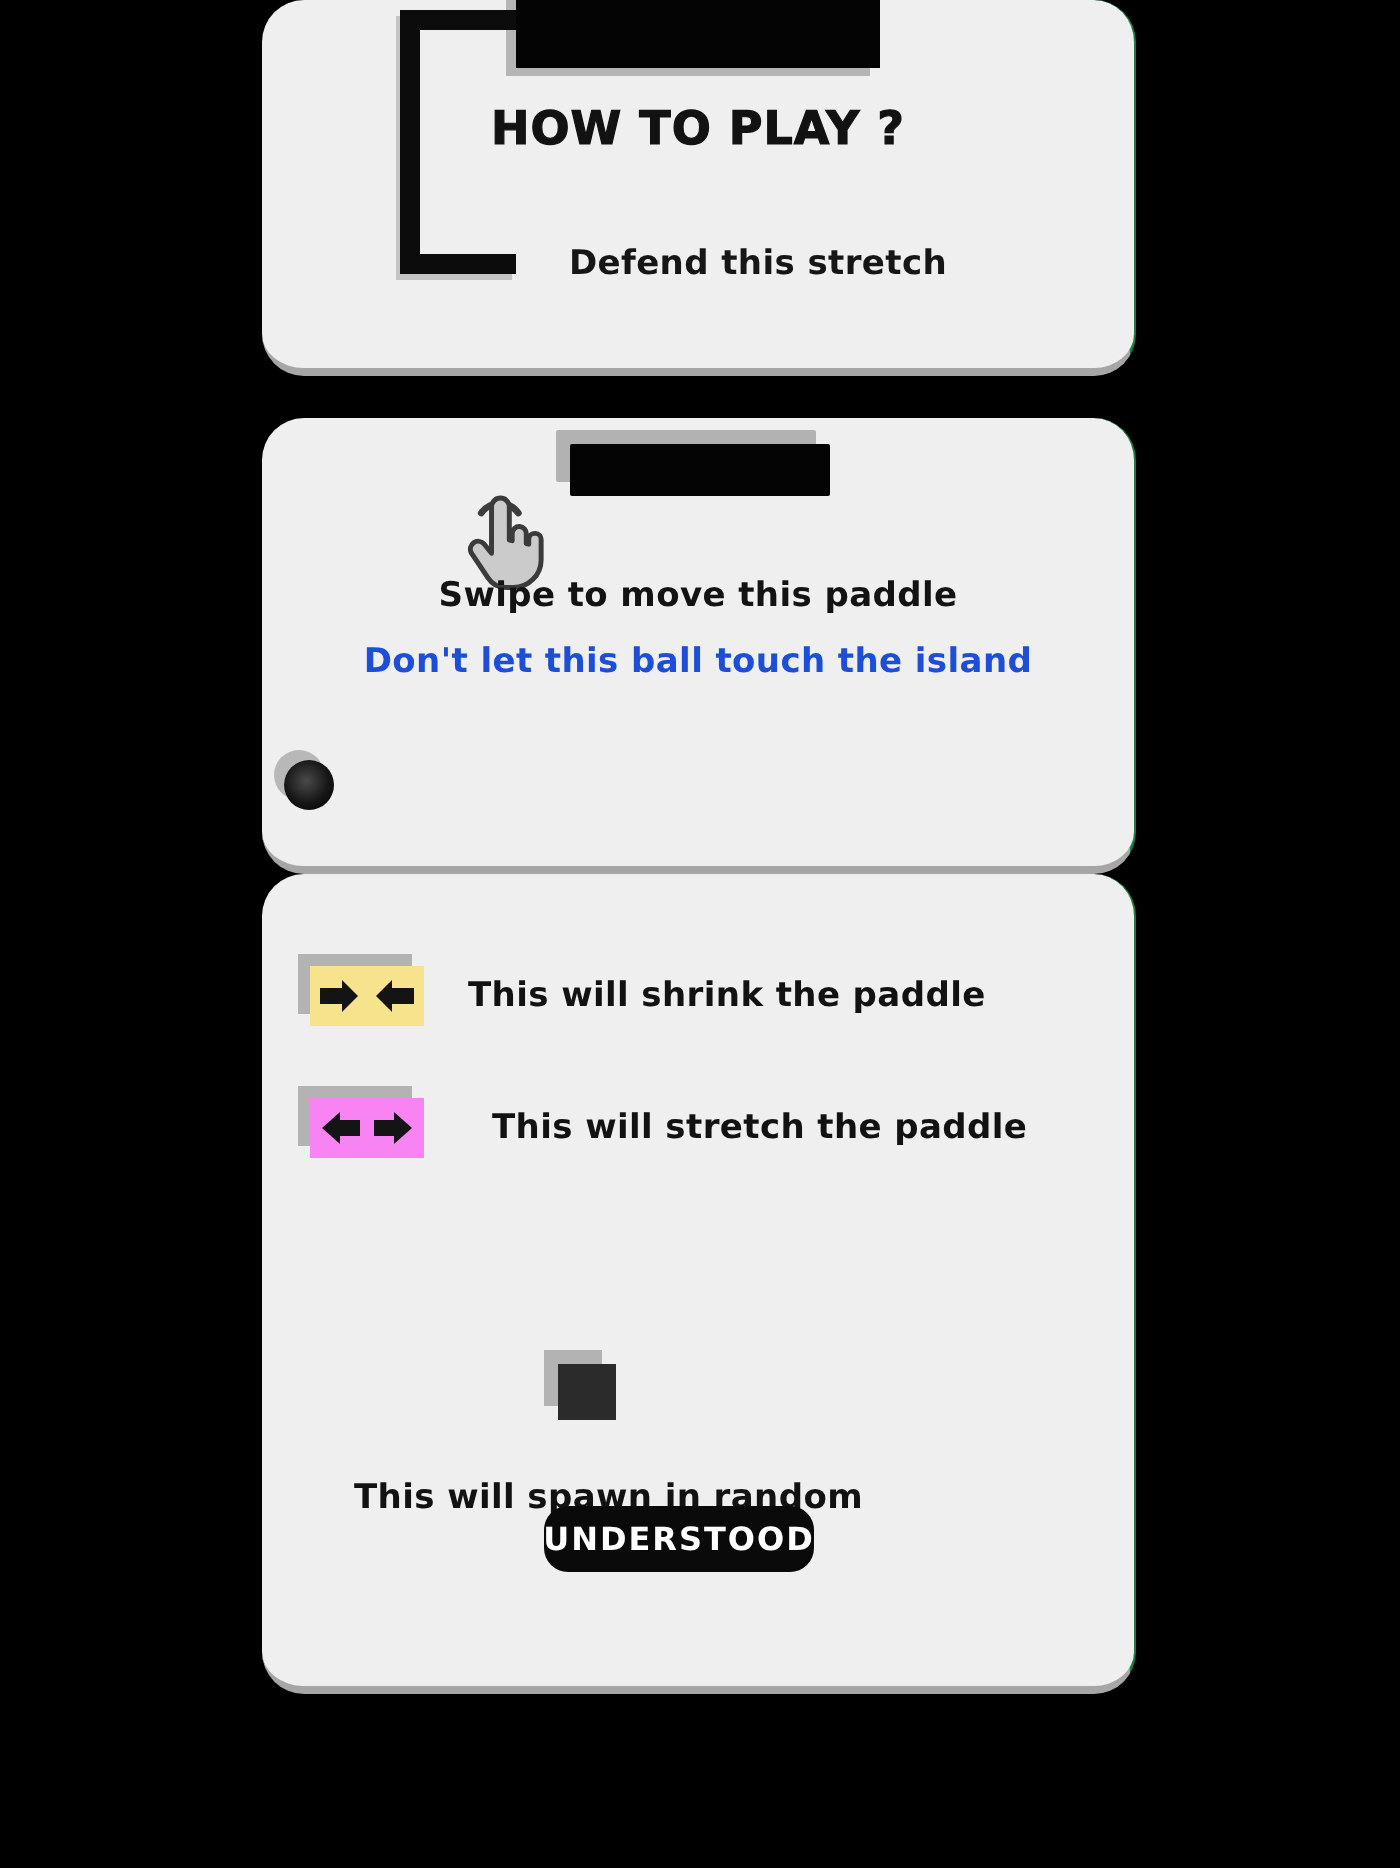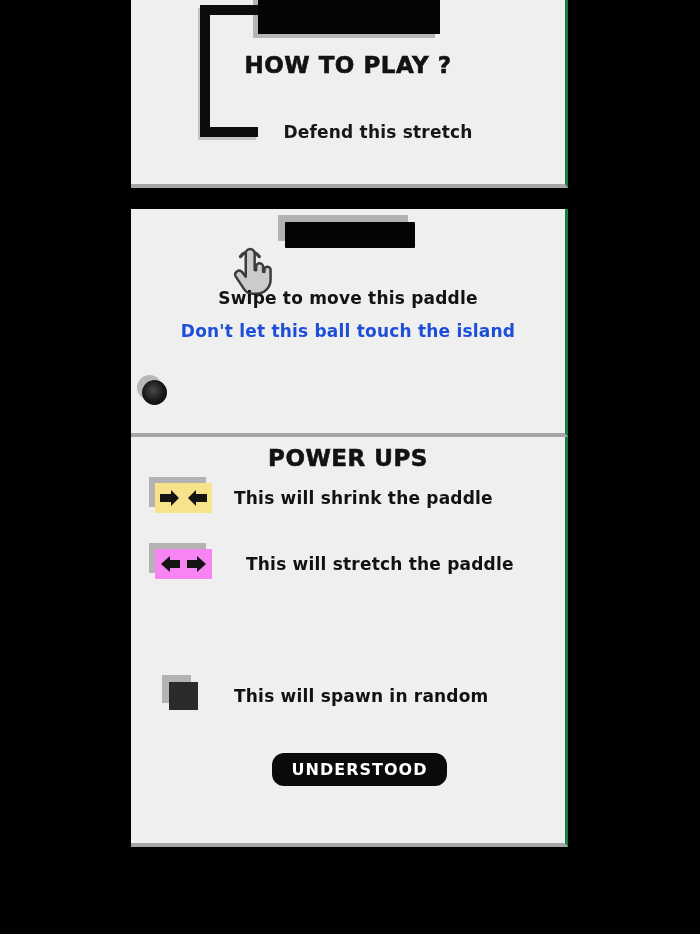--- a/index.html
+++ b/index.html
@@ -3,22 +3,23 @@
 <meta charset="utf-8">
 <style>
   html,body{margin:0;padding:0;background:#000;}
   .stage{
     position:relative;width:700px;height:934px;background:#000;overflow:hidden;
     font-family:"DejaVu Sans","Liberation Sans",sans-serif;
   }
   .card{
     position:absolute;left:131px;width:437px;background:#efefef;
     box-sizing:border-box;
-    border-right:3px solid #15803d;
+    border-right:1px solid #15803d;
     border-bottom:4px solid #a6a6a6;
+    border-radius:21px;
   }
   #card1{top:0;height:188px;}
   #card2{top:209px;height:228px;}
   #card3{top:437px;height:410px;}
 
   
   .top-banner{
     position:absolute;left:127px;top:-6px;width:182px;height:40px;background:#040404;
     box-shadow:-5px 4px 0 #b5b5b5;
   }
@@ -56,39 +57,39 @@
     background:radial-gradient(circle at 45% 42%, #4a4a4a 0%, #161616 55%, #000 100%);
     box-shadow:-5px -5px 0 #b8b8b8;
   }
 
   
   #card3 .h1{top:8px;}
   .pu-row{position:absolute;left:24px;display:flex;align-items:center;}
   .pu-row-1{top:46px;}
   .pu-row-2{top:112px;gap:12px;}
   .pu-row-3{top:179px;}
-  .pu-row-4{top:245px;}
+  .pu-row-4{top:245px;flex-direction:column;}
   .tile{
     width:57px;height:30px;flex:0 0 57px;
     display:flex;align-items:center;justify-content:center;
     box-shadow:-6px -6px 0 #b3b3b3;
   }
   .tile-yellow{background:#f6e38b;}
   .tile-pink{background:#f883f2;}
   .tile-dark{background:#262626;box-shadow:-6px -6px 0 #9a9a9a;}
   .cube-wrap{width:57px;flex:0 0 57px;display:flex;justify-content:center;}
   .cube{
     width:29px;height:28px;background:#2b2b2b;
     box-shadow:-7px -7px 0 #b3b3b3;
   }
   .pu-label{
     margin-left:22px;font-weight:bold;font-size:17px;color:#121212;letter-spacing:.2px;white-space:nowrap;
   }
   .understood{
-    position:absolute;left:141px;top:316px;width:175px;height:33px;
+    position:absolute;left:141px;top:316px;width:135px;height:33px;
     background:#0a0a0a;border:none;border-radius:12px;cursor:pointer;
     color:#fff;font-family:inherit;font-weight:bold;font-size:16px;letter-spacing:1px;
     display:flex;align-items:center;justify-content:center;
   }
 </style>
 </head>
 <body>
 
 <div class="stage">
 
@@ -104,21 +105,20 @@
     <svg class="hand" viewBox="0 0 50 60" aria-hidden="true">
       <path d="M13 17 A 11 11 0 0 1 31 17" fill="none" stroke="#3d3d3d" stroke-width="3.2" stroke-linecap="round"></path>
       <path d="M18 14 a4.3 4.3 0 0 1 8.6 0 v16 l1.4 .3 v-3.6 a3.4 3.4 0 0 1 6.8 .4 v4.6 l1.2 .3 v-2.4 a3 3 0 0 1 6 .4 v9.5 a13.5 13.5 0 0 1 -13.5 13.5 h-3.5 a10.5 10.5 0 0 1 -8.8 -4.8 l-8 -12 a3.8 3.8 0 0 1 6.1 -4.4 l3.7 4.6 z" fill="#cbcbcb" stroke="#3b3b3b" stroke-width="2.4" stroke-linejoin="round"></path>
     </svg>
     <div class="tut-line tut-1">Swipe to move this paddle</div>
     <div class="tut-line tut-2">Don't let this ball touch the island</div>
     <div class="ball"></div>
   </section>
 
   <section class="card" id="card3">
-    <div class="h1">POWER UPS</div>
 
     <div class="pu-row pu-row-1">
       <div class="tile tile-yellow">
         <svg width="49" height="20" viewBox="0 0 49 20" aria-hidden="true">
           <path d="M1 6 h11 v-4 l8 8 -8 8 v-4 h-11 z" fill="#141414"></path>
           <path d="M48 6 h-11 v-4 l-8 8 8 8 v-4 h11 z" fill="#141414"></path>
         </svg>
       </div>
       <div class="pu-label">This will shrink the paddle</div>
     </div>

